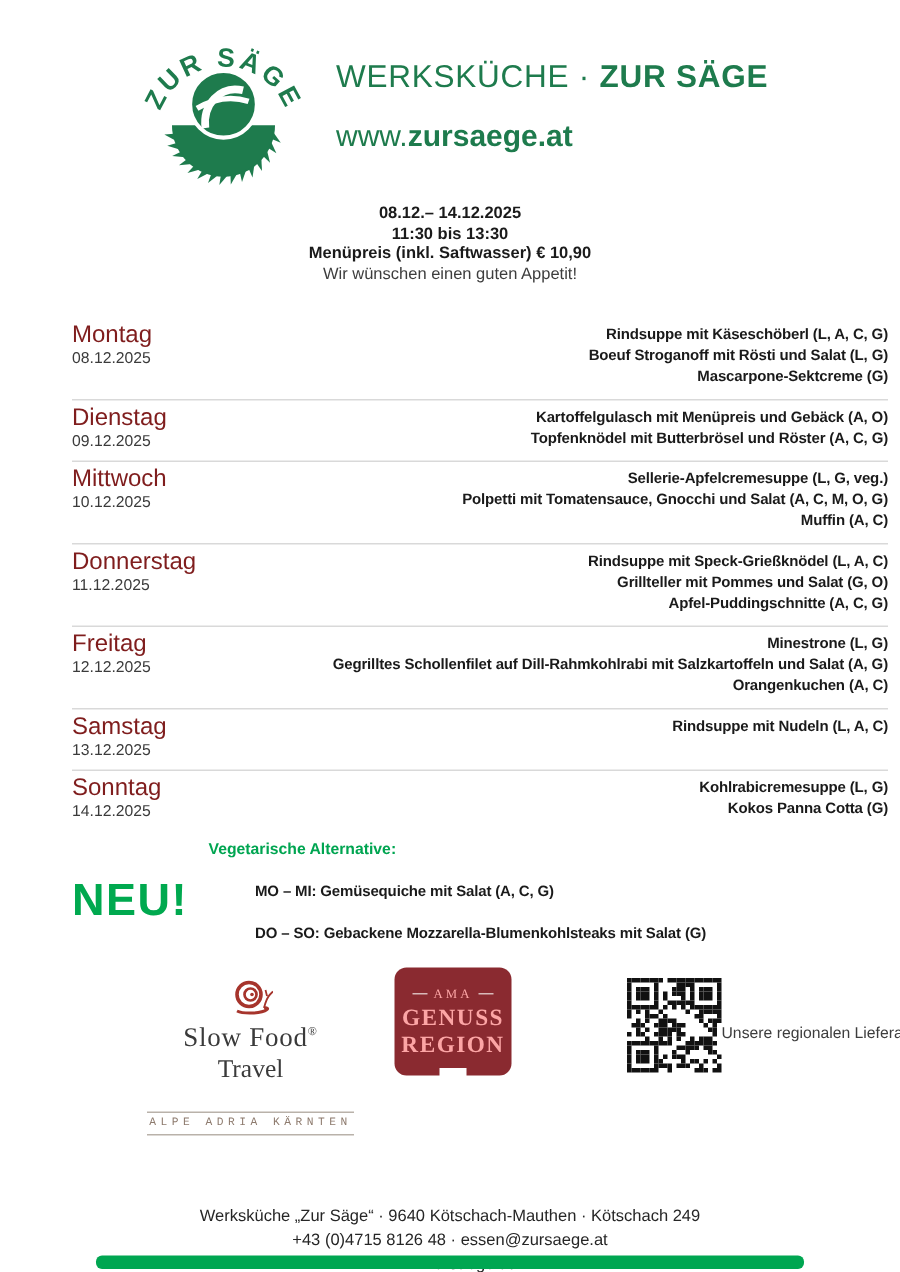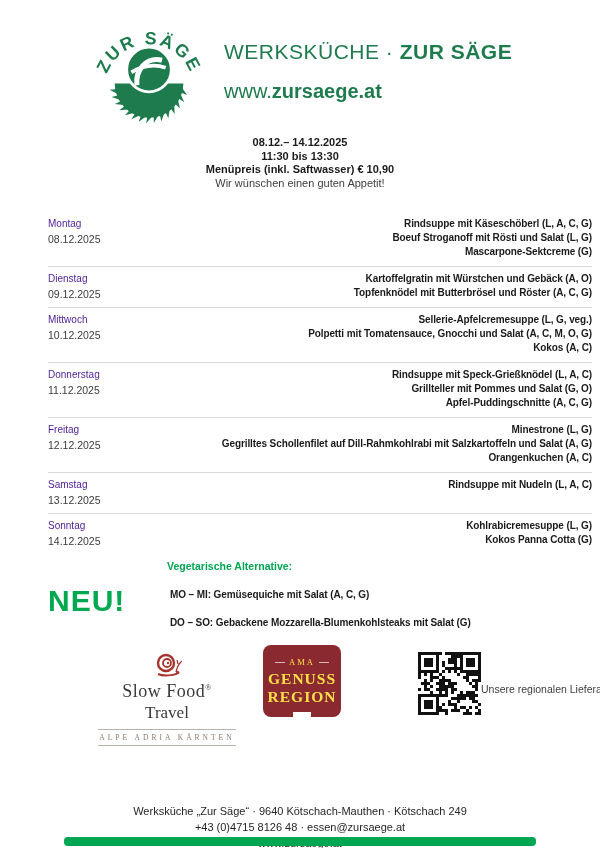--- a/index.html
+++ b/index.html
@@ -18,46 +18,46 @@
   
   .info{position:absolute;top:136px;left:0;width:600px;text-align:center;
         font-size:11px;font-weight:bold;line-height:13.5px;color:#1a1a1a;}
   .info .greeting{font-weight:normal;color:#3d3d3d;}
 
   
   .menu{position:absolute;top:212px;left:48px;width:544px;}
   .menu-row{display:flex;padding:5px 0 7px 0;border-top:1px solid #d9d9d9;}
   .menu-row:first-child{border-top:none;}
   .day-col{width:122px;flex-shrink:0;}
-  .day-name{color:#4c1d95;font-size:10px;line-height:14px;}
+  .day-name{color:#7f1d1d;font-size:16px;line-height:14px;}
   .day-date{font-size:10.5px;color:#3b3b3b;margin-top:2px;}
   .items-col{flex:1;min-width:0;text-align:right;}
   .menu-item{font-weight:bold;font-size:10px;letter-spacing:-.1px;line-height:14px;
              color:#1a1a1a;white-space:nowrap;}
 
   
   .veg{position:absolute;top:560px;left:48px;width:544px;}
-  .veg-heading{margin-left:88px;color:#00a551;font-weight:bold;font-size:10.5px;padding-left:31px;}
+  .veg-heading{margin-left:60px;color:#00a551;font-weight:bold;font-size:10.5px;padding-left:31px;}
   .veg-item{margin-left:122px;font-weight:bold;font-size:10px;letter-spacing:-.1px;margin-top:17px;white-space:nowrap;}
   .neu-badge{position:absolute;left:0;top:24px;color:#00a94f;font-weight:bold;
              font-size:30px;letter-spacing:1px;}
 
   
   .partners{position:absolute;top:645px;left:0;width:600px;height:115px;}
   .slowfood{position:absolute;left:92px;top:6px;width:150px;text-align:center;
             font-family:"Liberation Serif",serif;color:#3a3a3a;}
   .snail-svg{width:30px;height:26px;display:block;margin:0 auto 4px auto;}
   .sf-line1{font-size:18px;letter-spacing:.5px;}
   .sf-line1 sup{font-size:8px;}
   .sf-line2{font-size:17px;margin-top:1px;}
-  .sf-sub{margin:6px auto 0 auto;width:138px;border-top:1px solid #b9b2aa;border-bottom:1px solid #b9b2aa;
-          padding:3px 0;font-family:Liberation Serif, serif;font-size:7.5px;
+  .sf-sub{margin:18px auto 0 auto;width:138px;border-top:1px solid #b9b2aa;border-bottom:1px solid #b9b2aa;
+          padding:3px 0;font-family:Liberation Mono, monospace;font-size:7.5px;
           letter-spacing:3px;color:#8d7a6d;}
   .ama{position:absolute;left:263px;top:0;width:78px;height:72px;background:#8a2a30;
-       border-radius:8px;color:#fde047;text-align:center;font-family:"Liberation Serif",serif;}
+       border-radius:8px;color:#fca5a5;text-align:center;font-family:"Liberation Serif",serif;}
   .ama-top{display:flex;align-items:center;justify-content:center;margin-top:12px;}
   .ama-dash{width:10px;height:0;border-top:1px solid #d8b9b9;margin:0 4px;}
   .ama-top span{font-size:8.5px;letter-spacing:2px;}
   .ama-l1{font-size:15.5px;font-weight:bold;letter-spacing:1px;margin-top:3px;}
   .ama-l2{font-size:15.5px;font-weight:bold;letter-spacing:1px;}
   .ama-notch{position:absolute;left:50%;bottom:-1px;transform:translateX(-50%);
              width:18px;height:6px;background:#fff;}
   .qr-block{position:absolute;left:418px;top:7px;width:140px;display:flex;
             align-items:center;}
   .qr{display:grid;grid-template-columns:repeat(21,3px);grid-auto-rows:3px;background:#fff;}
@@ -134,34 +134,34 @@
           <div class="menu-item">Mascarpone-Sektcreme (G)</div>
         </div>
     </div>
 
     <div class="menu-row">
       <div class="day-col">
         <div class="day-name">Dienstag</div>
         <div class="day-date">09.12.2025</div>
       </div>
       <div class="items-col">
-          <div class="menu-item">Kartoffelgratin mit Würstchen und Gebäck (A, O)</div>
+          <div class="menu-item">Kartoffelgulasch mit Menüpreis und Gebäck (A, O)</div>
           <div class="menu-item">Topfenknödel mit Butterbrösel und Röster (A, C, G)</div>
         </div>
     </div>
 
     <div class="menu-row">
       <div class="day-col">
         <div class="day-name">Mittwoch</div>
         <div class="day-date">10.12.2025</div>
       </div>
       <div class="items-col">
           <div class="menu-item">Sellerie-Apfelcremesuppe (L, G, veg.)</div>
           <div class="menu-item">Polpetti mit Tomatensauce, Gnocchi und Salat (A, C, M, O, G)</div>
-          <div class="menu-item">Kokos (A, C)</div>
+          <div class="menu-item">Muffin (A, C)</div>
         </div>
     </div>
 
     <div class="menu-row">
       <div class="day-col">
         <div class="day-name">Donnerstag</div>
         <div class="day-date">11.12.2025</div>
       </div>
       <div class="items-col">
           <div class="menu-item">Rindsuppe mit Speck-Grießknödel (L, A, C)</div>

